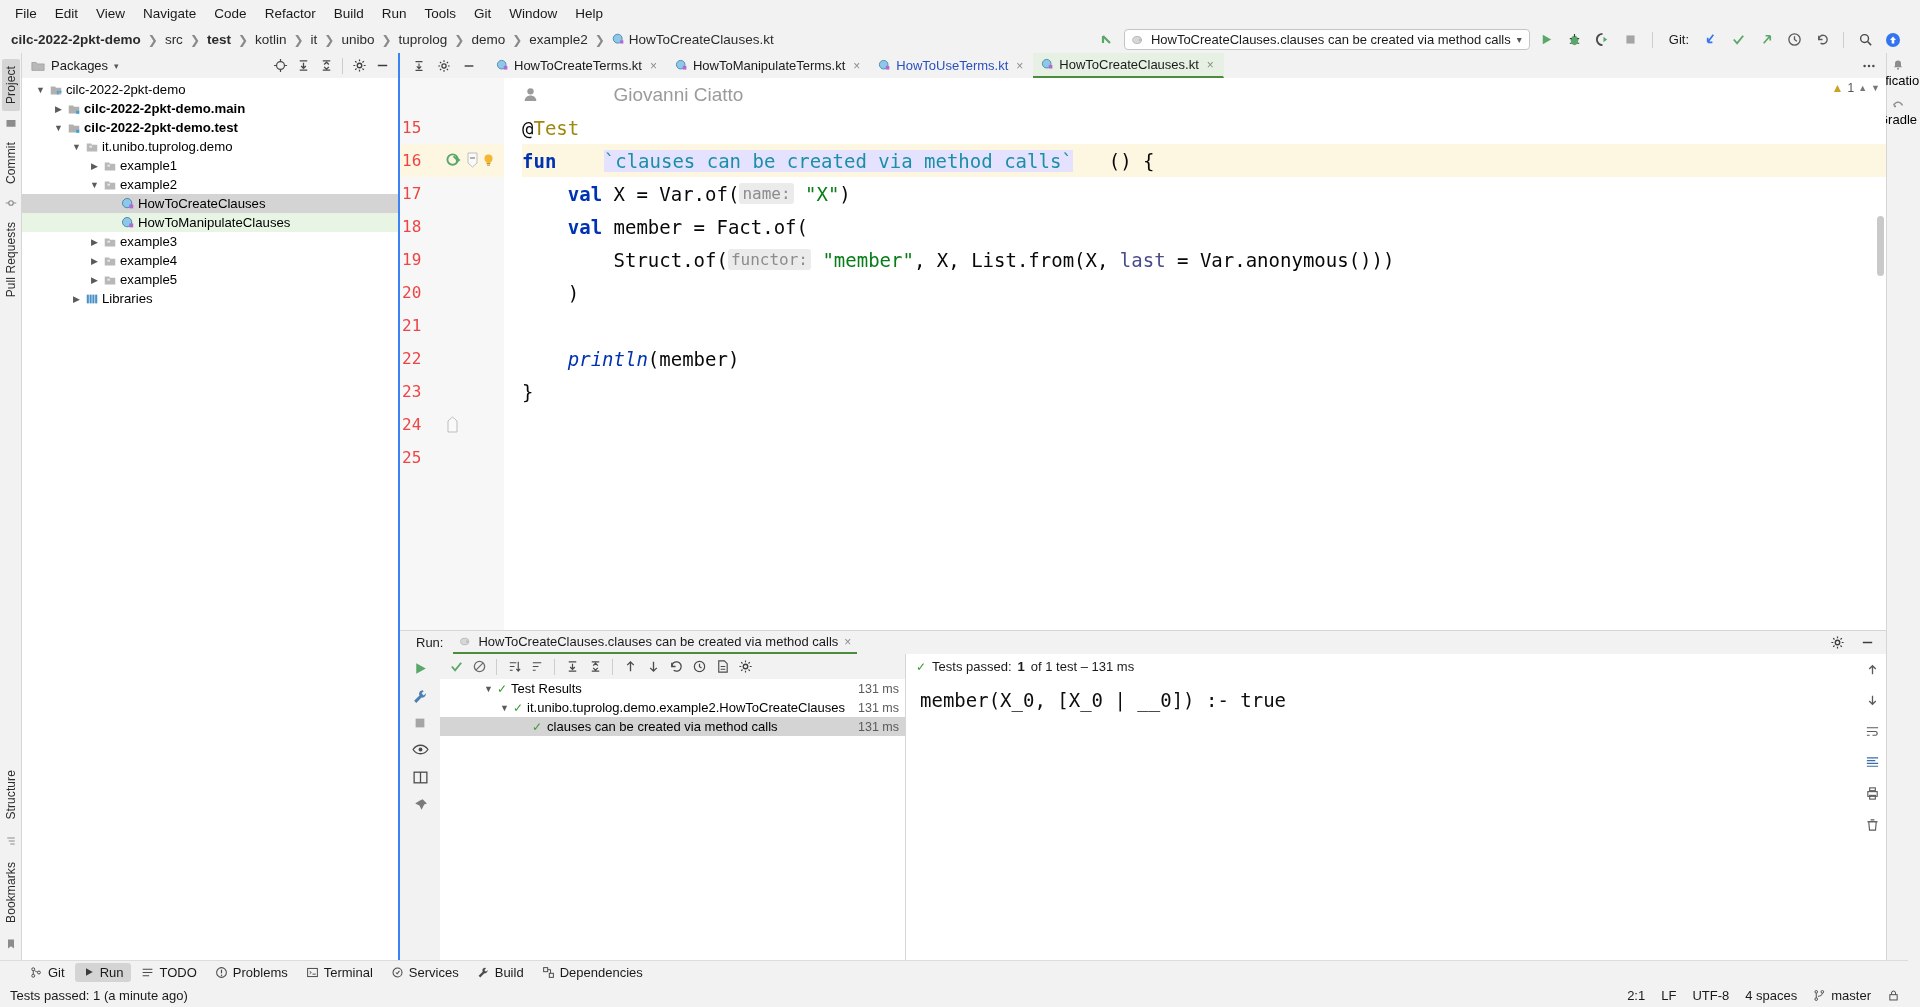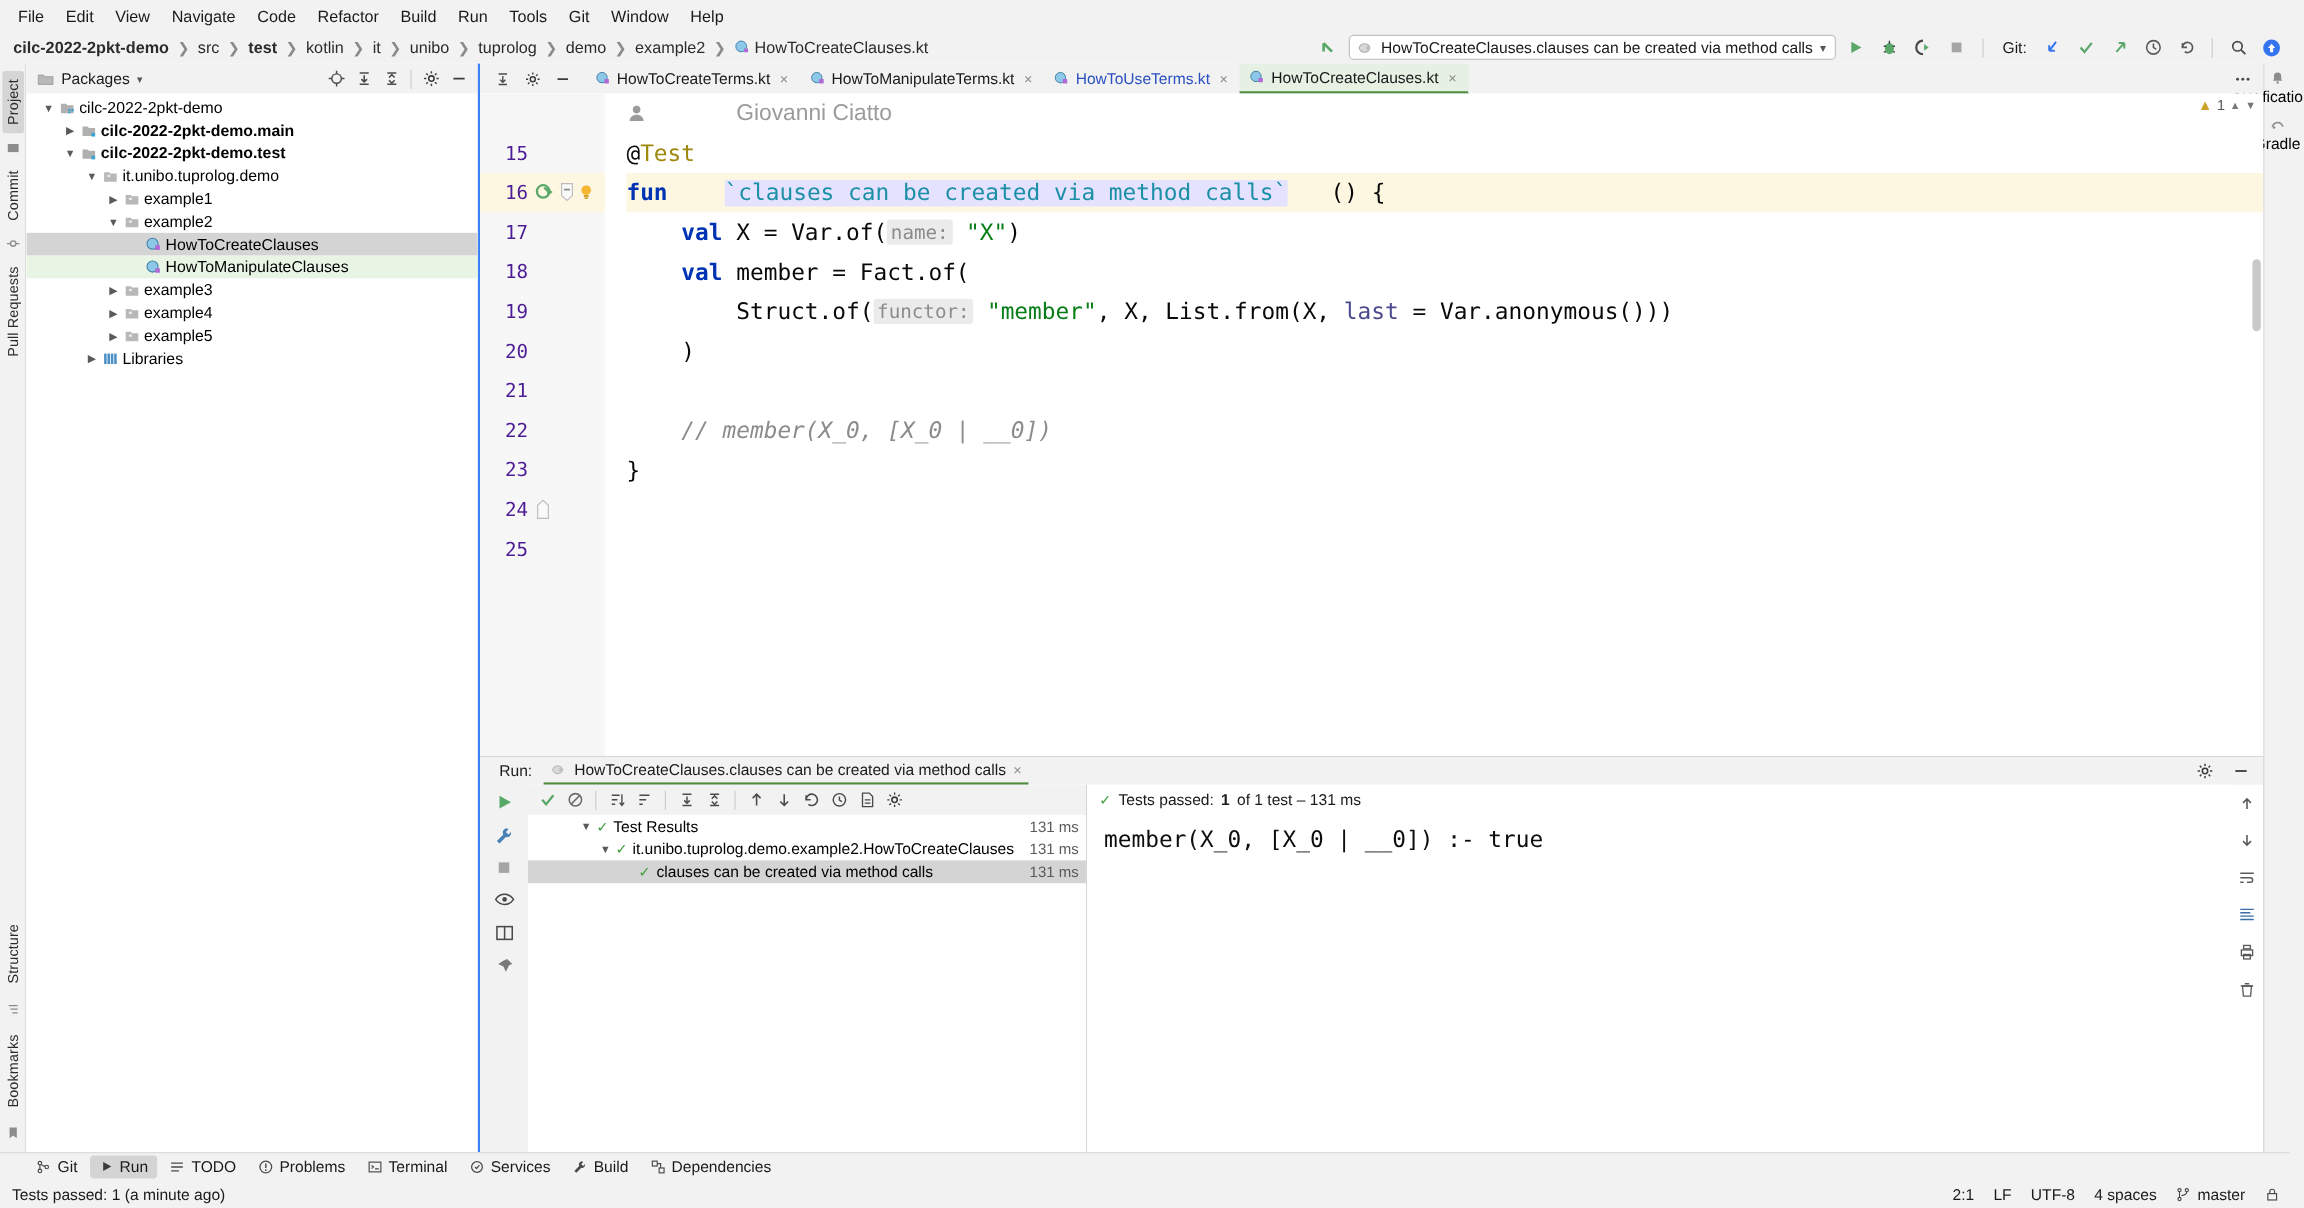--- a/index.html
+++ b/index.html
@@ -79,21 +79,21 @@
     font-size: 13px; color: #1a1a1a; border-right: 1px solid transparent; white-space: nowrap;
   }
   .tab .tabx { color: #8c8c8c; font-size: 12px; margin-left: 3px; }
   .tab.active { background: #e6f0e3; border-bottom: 2px solid #4c8c3f; }
   .tab.blue-label { color: #2a50c0; }
   .tabs-right { margin-left: auto; display: flex; align-items: center; padding-right: 6px; gap: 8px; }
 
   .code-wrap { flex: 1; display: flex; min-height: 0; position: relative; background: #ffffff; overflow: hidden; }
   .gutter { width: 104px; background: #f7f7f7; flex: none; position: relative; }
   .gline { height: 33px; display: flex; align-items: center; justify-content: flex-end; position: relative; }
-  .gnum { font-family: "DejaVu Sans Mono", monospace; font-size: 16px; color: #4c1d95; width: 40px; text-align: right; padding-right: 2px;}
+  .gnum { font-family: "DejaVu Sans Mono", monospace; font-size: 16px; color: #ef4444; width: 40px; text-align: left; padding-right: 2px;}
   .gicons { width: 62px; display: flex; align-items: center; gap: 3px; padding-left: 4px; }
   .gline.hl { background: #fdf7e2; }
   .code { flex: 1; position: relative; padding-left: 18px; font-family: "DejaVu Sans Mono", monospace; font-size: 19px; min-width:0; overflow:hidden;}
   .cline { height: 33px; display: flex; align-items: center; white-space: pre; }
   .cline.hl { background: #fdf7e2; gap: 36px; }
   .author { color: #9b9b9b; font-family: "Liberation Sans", sans-serif; font-size: 19px; display: flex; align-items: center; gap: 7px; }
   .kw { color: #0033b3; font-weight: bold; }
   .fname { color: #1a8fa6; }
   .ann { color: #9e880d; }
   .str { color: #067d17; }
@@ -655,21 +655,21 @@
               <span>Giovanni Ciatto</span>
             </span>
           </div>
           <div class="cline"><span class="plain">@</span><span class="ann">Test</span></div>
           <div class="cline hl"><span class="kw">fun </span><span class="fname sel-text">`clauses can be created via method calls`</span><span class="plain">() {</span></div>
           <div class="cline"><span class="plain">    </span><span class="kw">val </span><span class="plain">X = Var.of(</span><span class="hint">name:</span><span class="plain"> </span><span class="str">"X"</span><span class="plain">)</span></div>
           <div class="cline"><span class="plain">    </span><span class="kw">val </span><span class="plain">member = Fact.of(</span></div>
           <div class="cline"><span class="plain">        Struct.of(</span><span class="hint">functor:</span><span class="plain"> </span><span class="str">"member"</span><span class="plain">, X, List.from(X, </span><span style="color:#4a4a8c;">last</span><span class="plain"> = Var.anonymous()))</span></div>
           <div class="cline"><span class="plain">    )</span></div>
           <div class="cline"></div>
-          <div class="cline"><span class="cmt">    // member(X_0, [X_0 | __0])</span></div>
+          <div class="cline"><span class="plain">    </span><span style="color:#0033b3;font-style:italic;">println</span><span class="plain">(member)</span></div>
           <div class="cline"><span class="plain">}</span></div>
           <div class="cline"></div>
         </div>
 
         <div class="warn-strip">
           <span style="color:#c9a227;font-size:12px;">▲</span>
           <span>1</span>
           <span style="color:#777;font-size:9px;">▲</span>
           <span style="color:#777;font-size:9px;">▼</span>
         </div>

